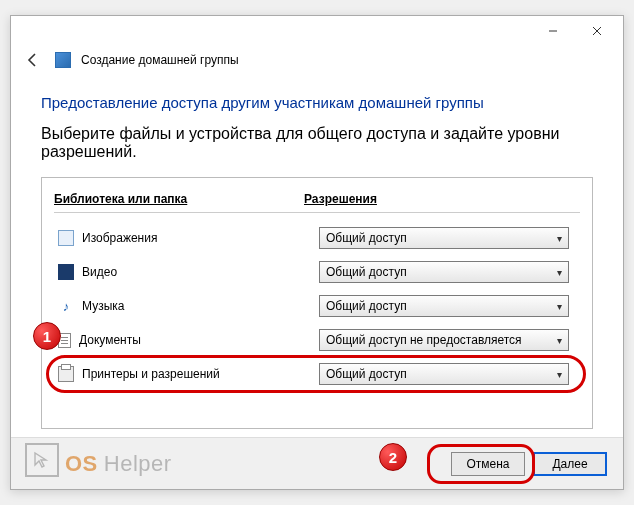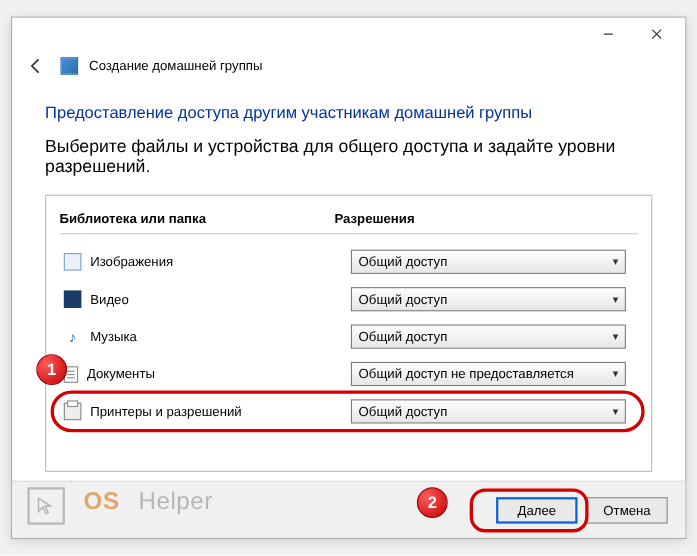--- a/index.html
+++ b/index.html
@@ -83,20 +83,21 @@
     border: 1px solid #bbb;
     padding: 10px 12px;
     height: 252px;
   }
   .row-head {
     display: flex;
     font-weight: 600;
     padding: 4px 0 6px 0;
     border-bottom: 1px solid #ccc;
     margin-bottom: 8px;
+    text-decoration: underline;
   }
   .col-lib { flex: 0 0 250px; display: flex; align-items: center; gap: 8px; }
   .col-perm { flex: 1; display: flex; align-items: center; }
   .row {
     display: flex;
     align-items: center;
     padding: 4px 4px;
     min-height: 34px;
     position: relative;
   }
@@ -187,22 +188,22 @@
     width: 108px;
     height: 40px;
     top: 6px;
     pointer-events: none;
   }
   .watermark {
     position: absolute;
     left: 14px;
     bottom: 12px;
     display: flex;
-    align-items: flex-start;
-    gap: 17px;
+    align-items: flex-end;
+    gap: 6px;
     opacity: 0.55;
     font-size: 22px;
     letter-spacing: 0.5px;
   }
   .wm-icon {
     width: 34px;
     height: 34px;
     border: 2px solid #888;
     display: flex;
     align-items: center;
@@ -314,22 +315,22 @@
             <span class="chev">▾</span>
           </div>
         </div>
       </div>
 
     </div>
   </div>
 
   <div class="footer">
     <div class="next-highlight"></div>
+    <div class="btn">Отмена</div>
     <div class="btn primary">Далее</div>
-    <div class="btn">Отмена</div>
   </div>
 
   <div class="num-badge badge-1">1</div>
   <div class="num-badge badge-2">2</div>
 
   <div class="watermark">
     <div class="wm-icon">
       <svg width="20" height="20" viewBox="0 0 20 20">
           <path d="M3 3 L3 15 L7 11 L10 17 L12 16 L9 10 L14 10 Z" fill="none" stroke="#888" stroke-width="1.4"></path>
         </svg>

